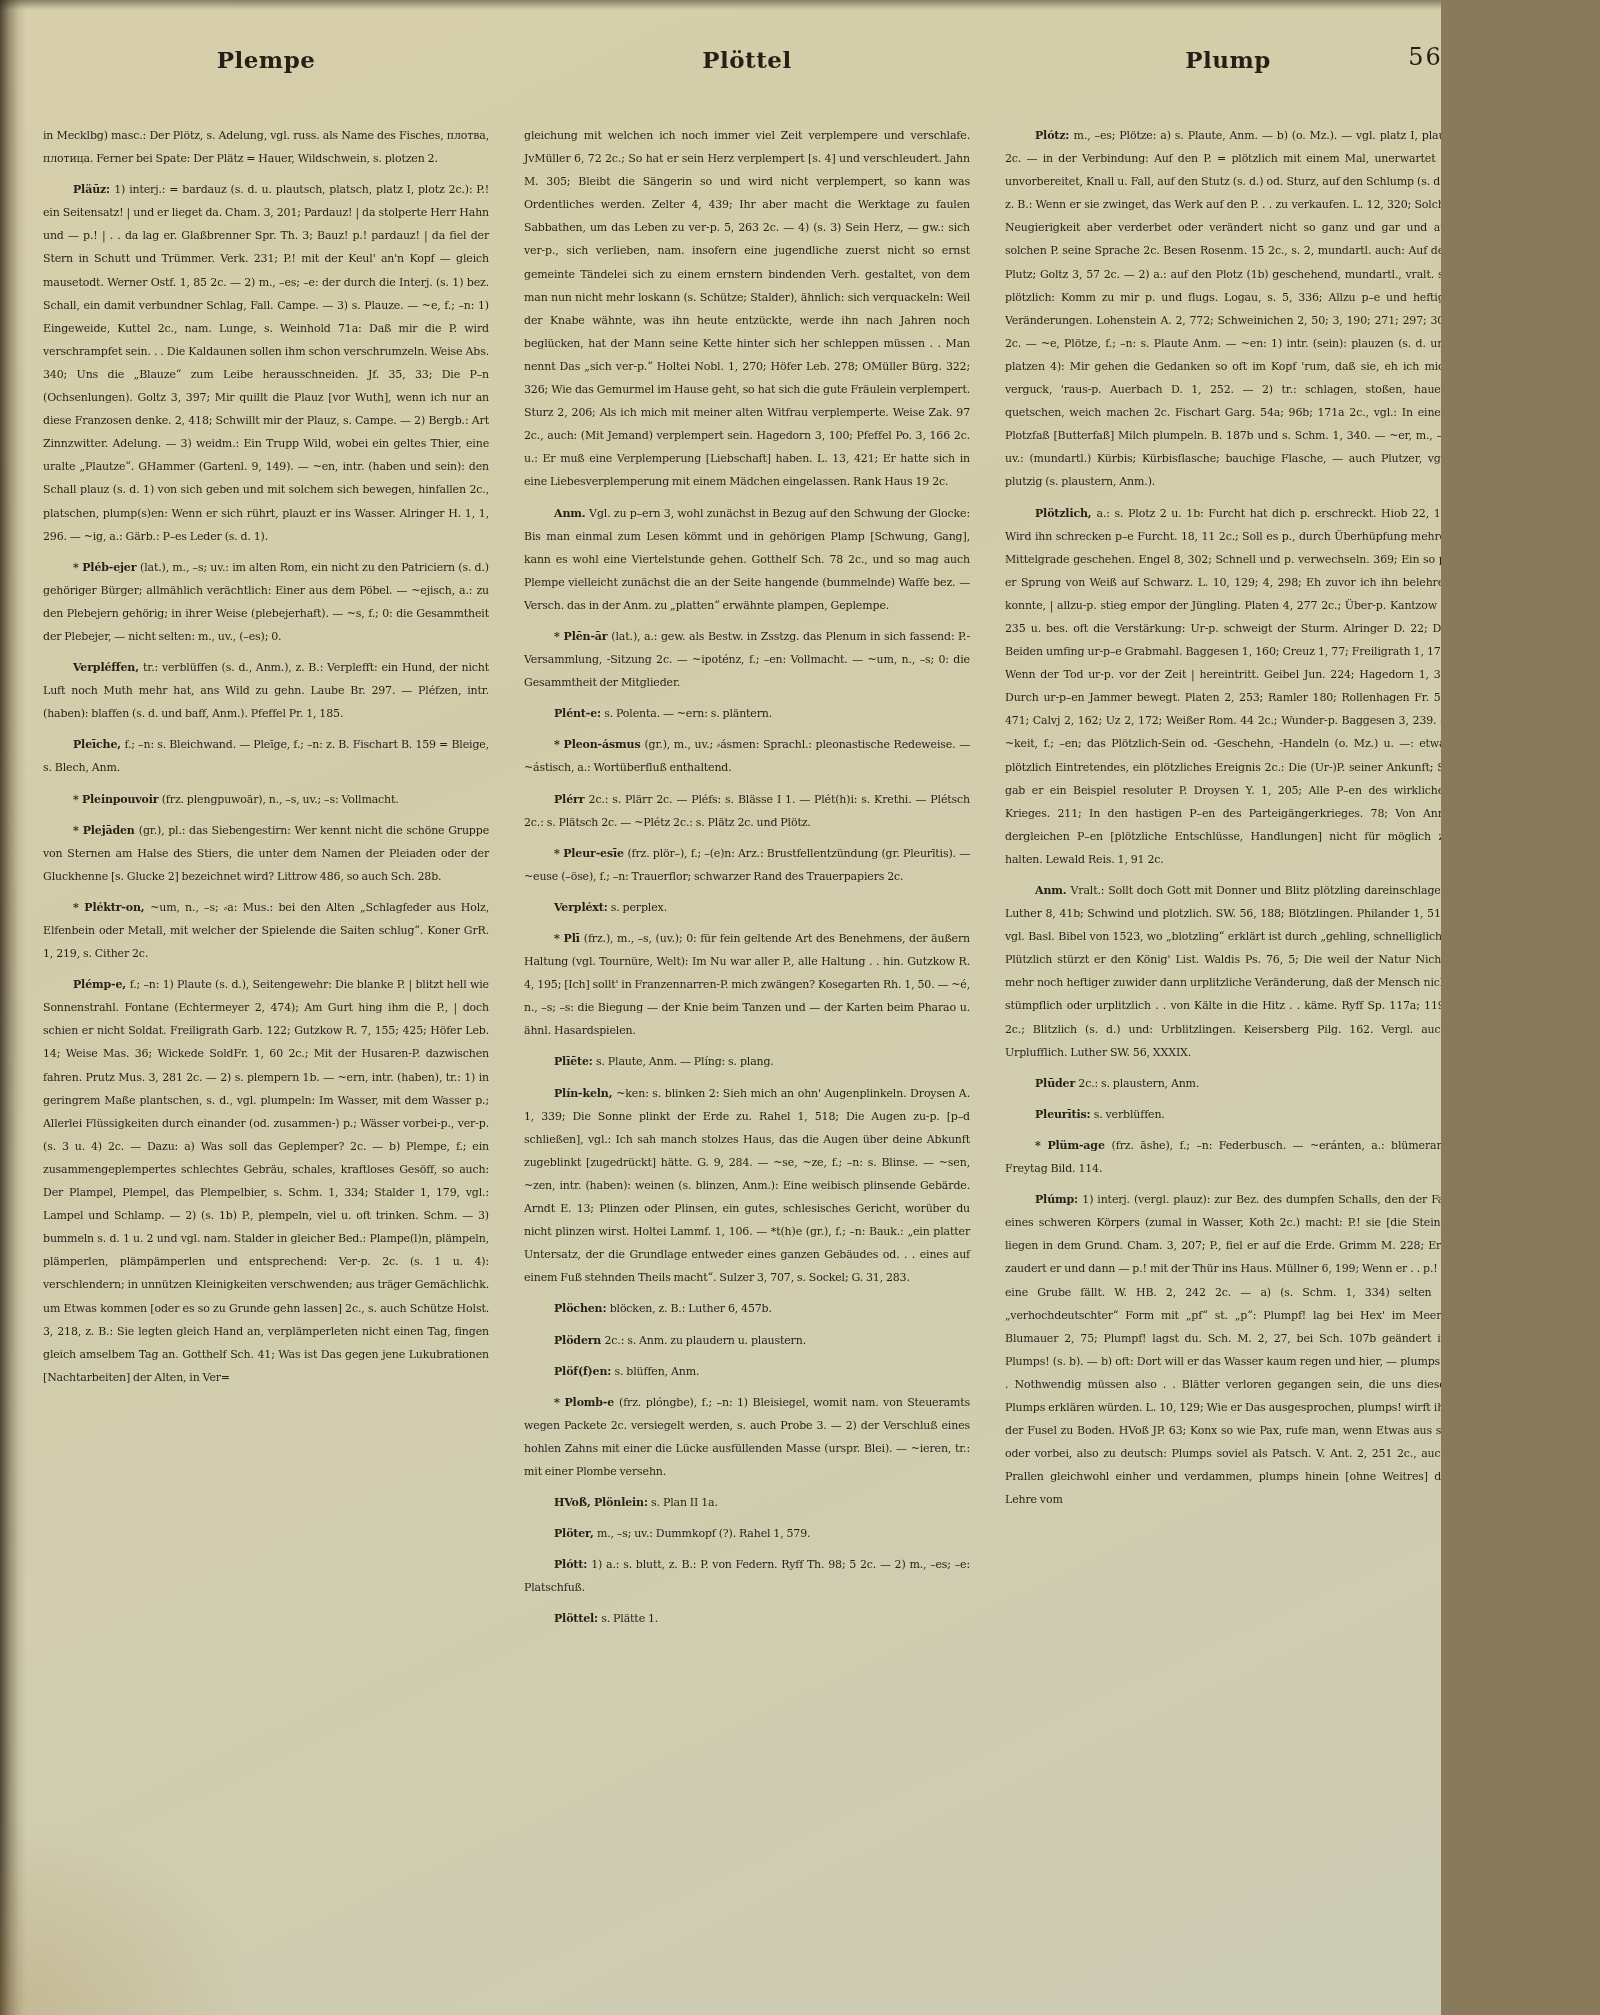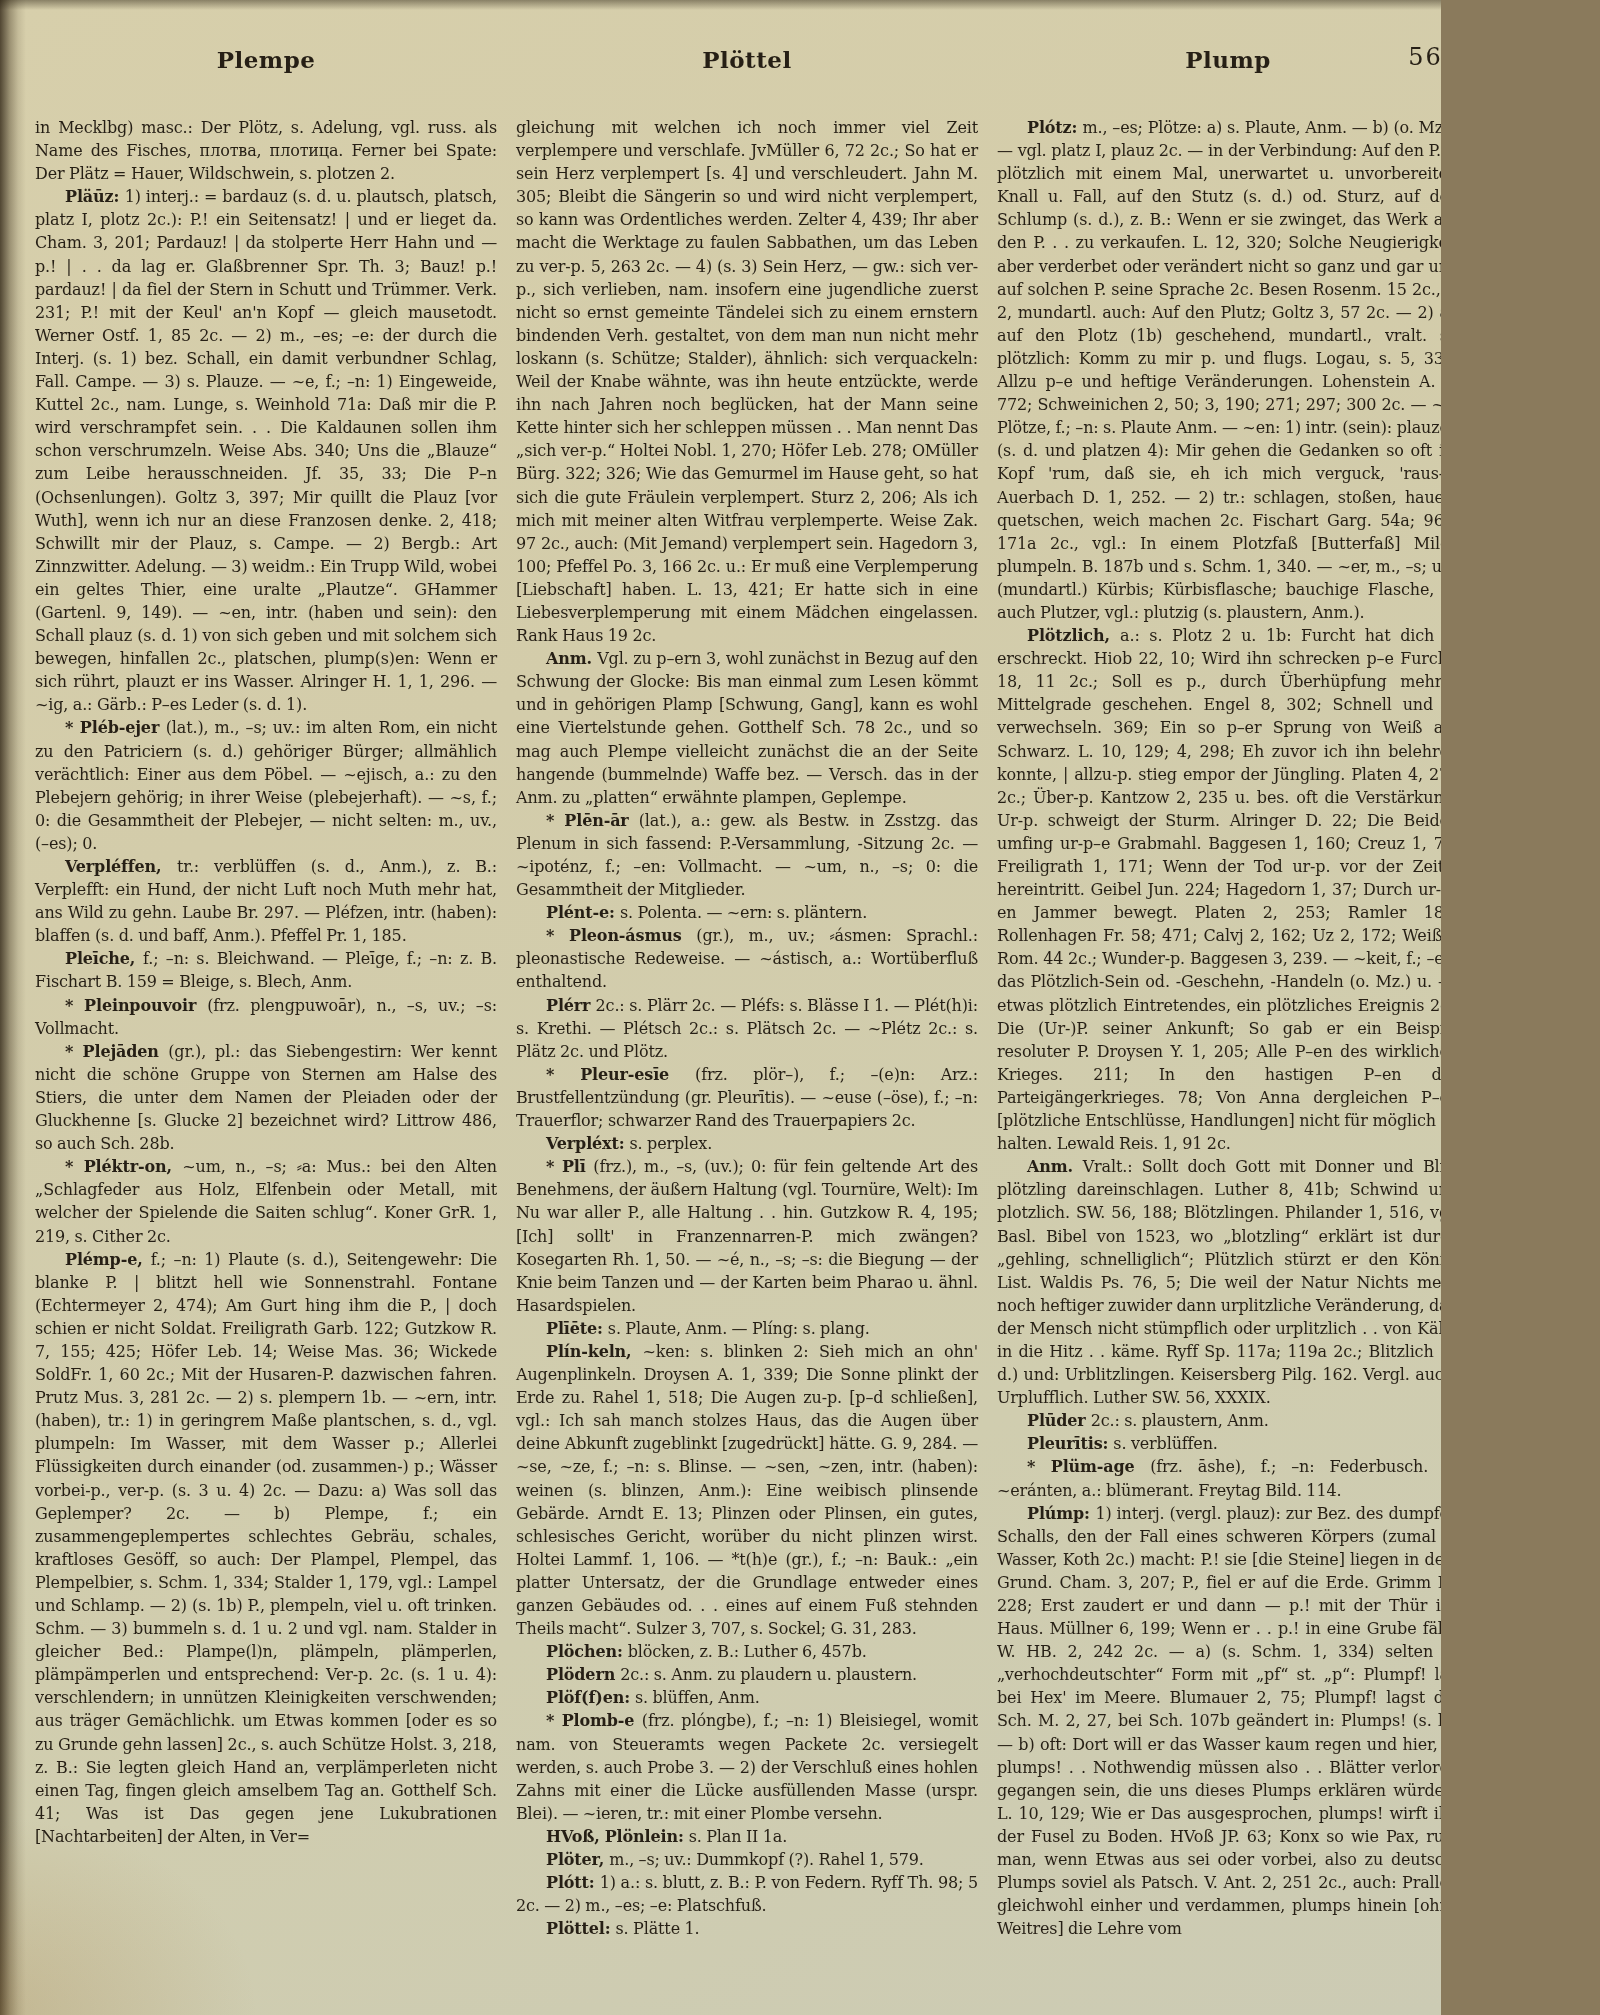--- a/index.html
+++ b/index.html
@@ -42,24 +42,24 @@
     position:absolute;top:-3px;right:0;
     font-size:24px;font-weight:normal;letter-spacing:2px;
   }
   .columns{
     position:absolute;top:116px;left:35px;
     display:flex;gap:19px;
     width:1425px;height:1830px;
   }
   .col{width:462px;}
   .col p{
-    margin:0;
+    margin:8px;
     text-indent:30px;
     text-align:justify;
-    font-size:16px;
+    font-size:11px;
     line-height:23.1px;
     letter-spacing:-0.15px;
     word-spacing:-0.4px;
   }
   .col p.noindent{text-indent:0;}
   .lead{font-weight:bold;}
 </style>
 </head>
 <body>
 

